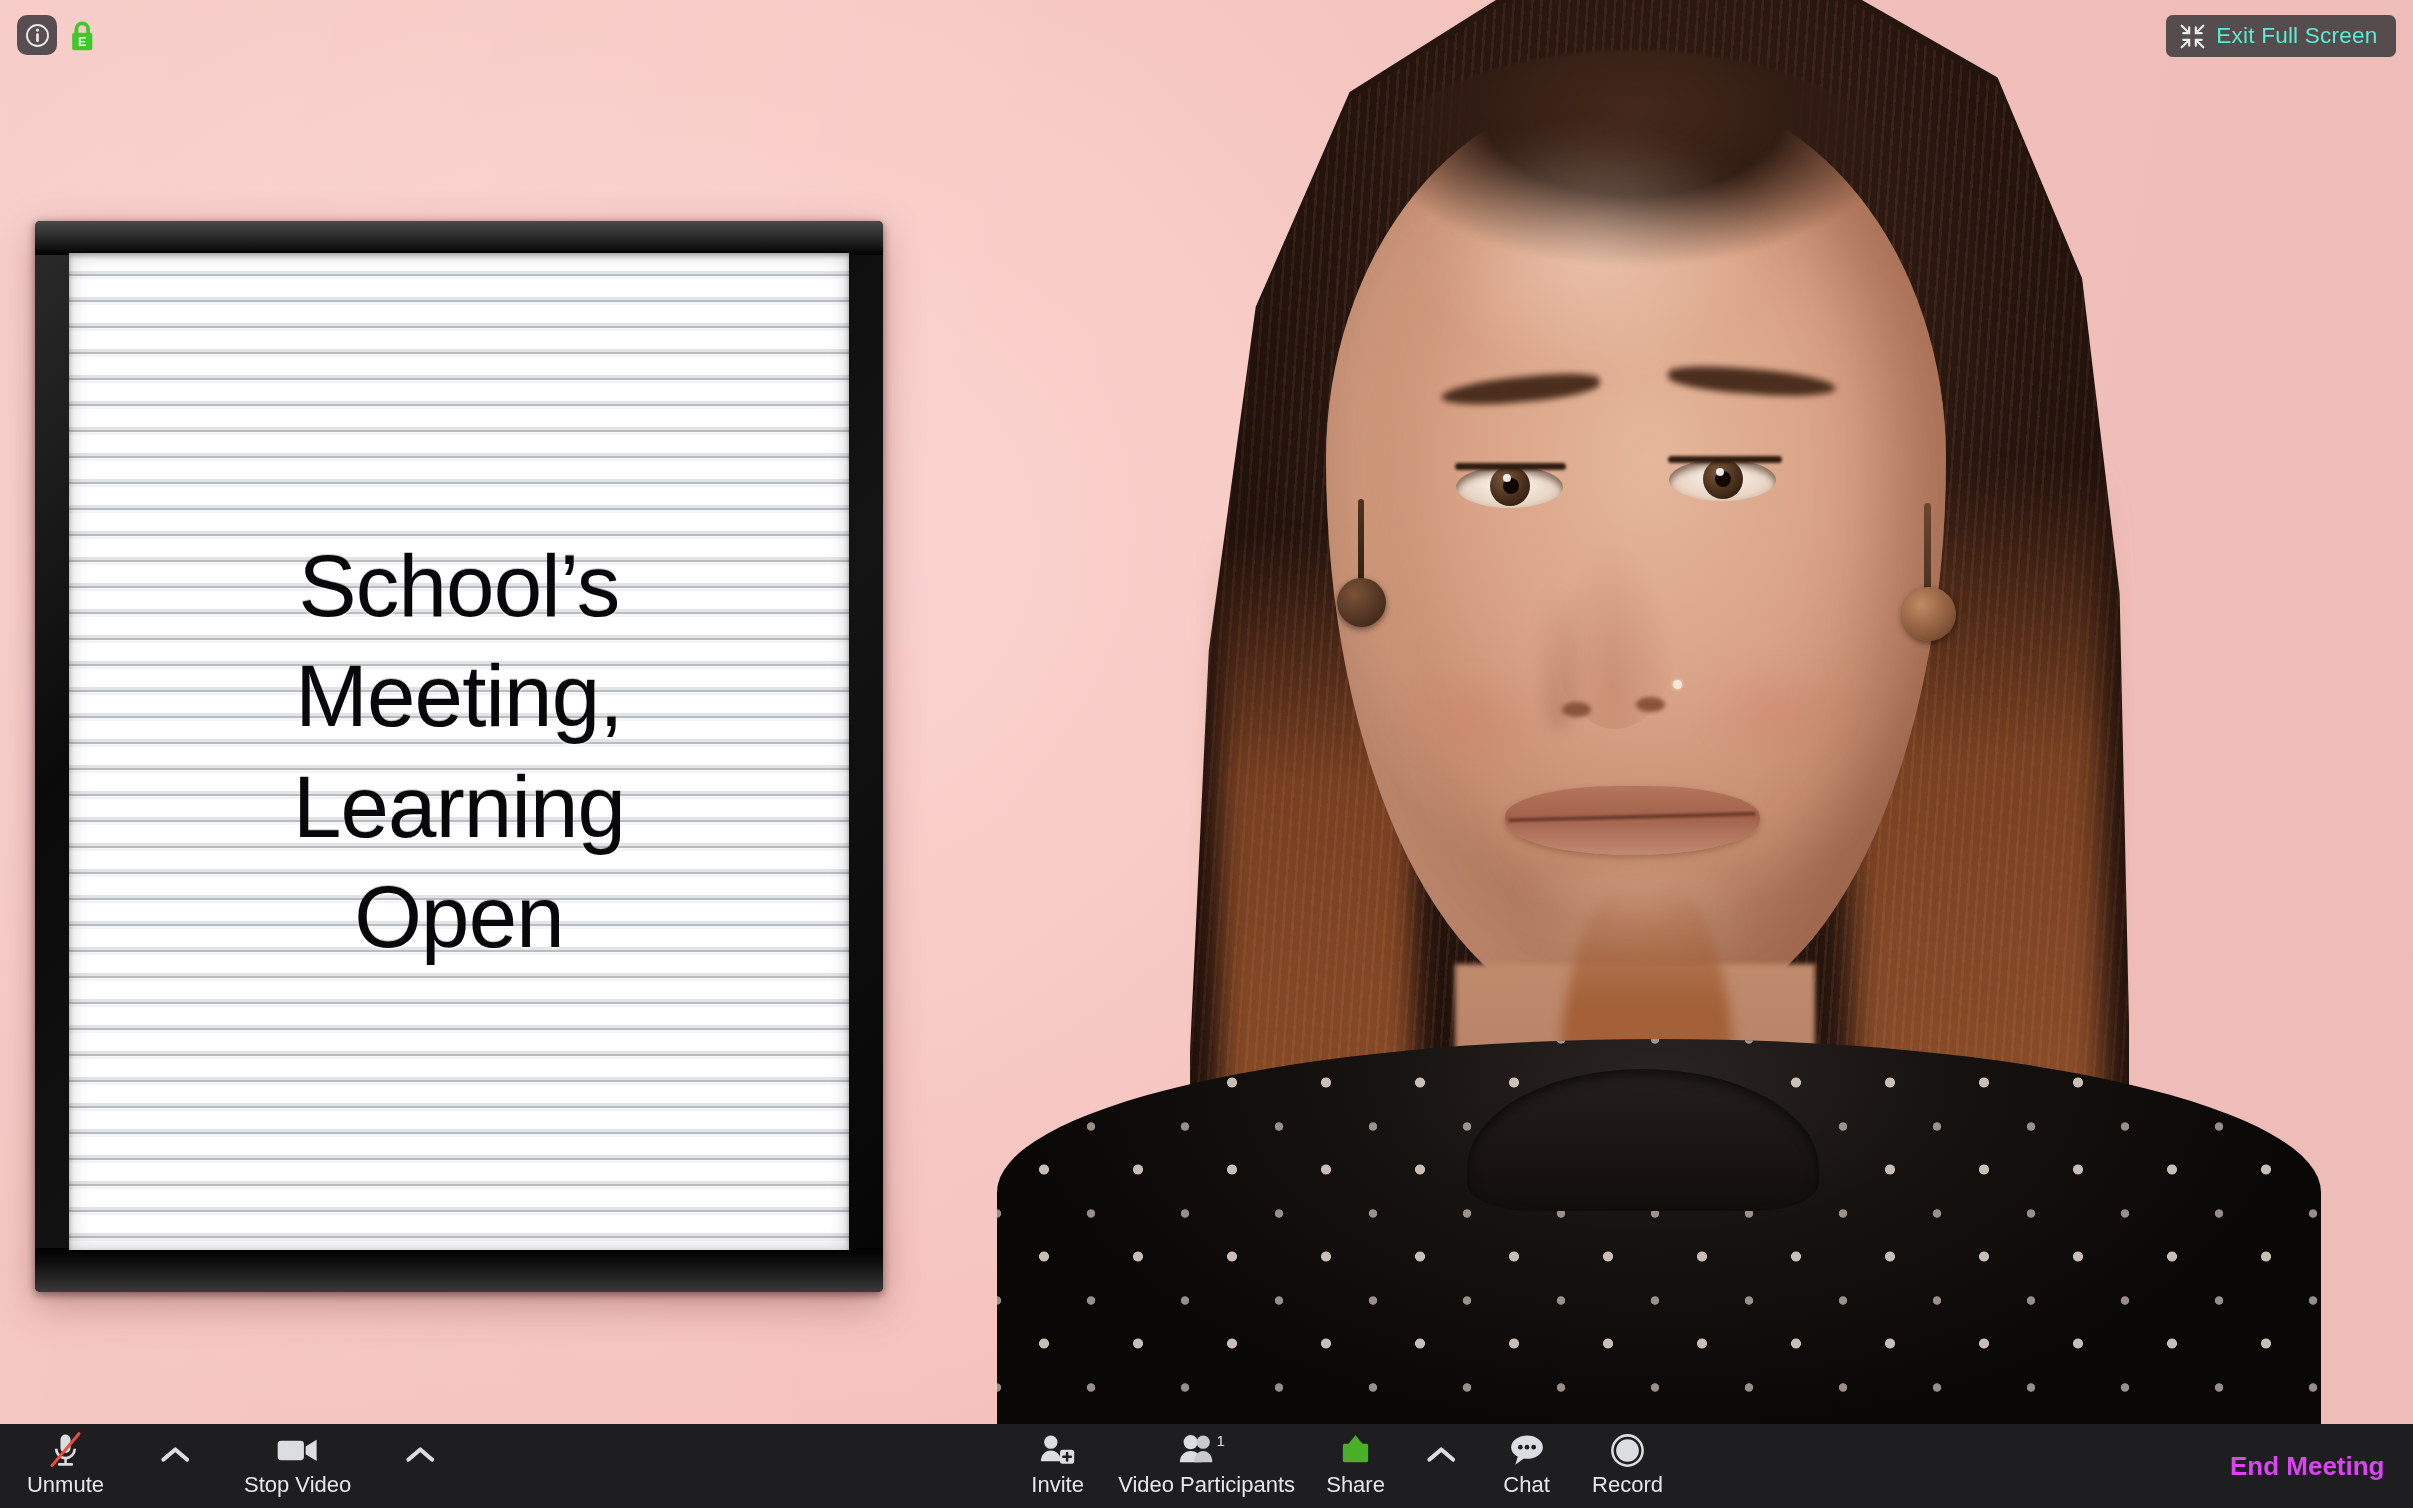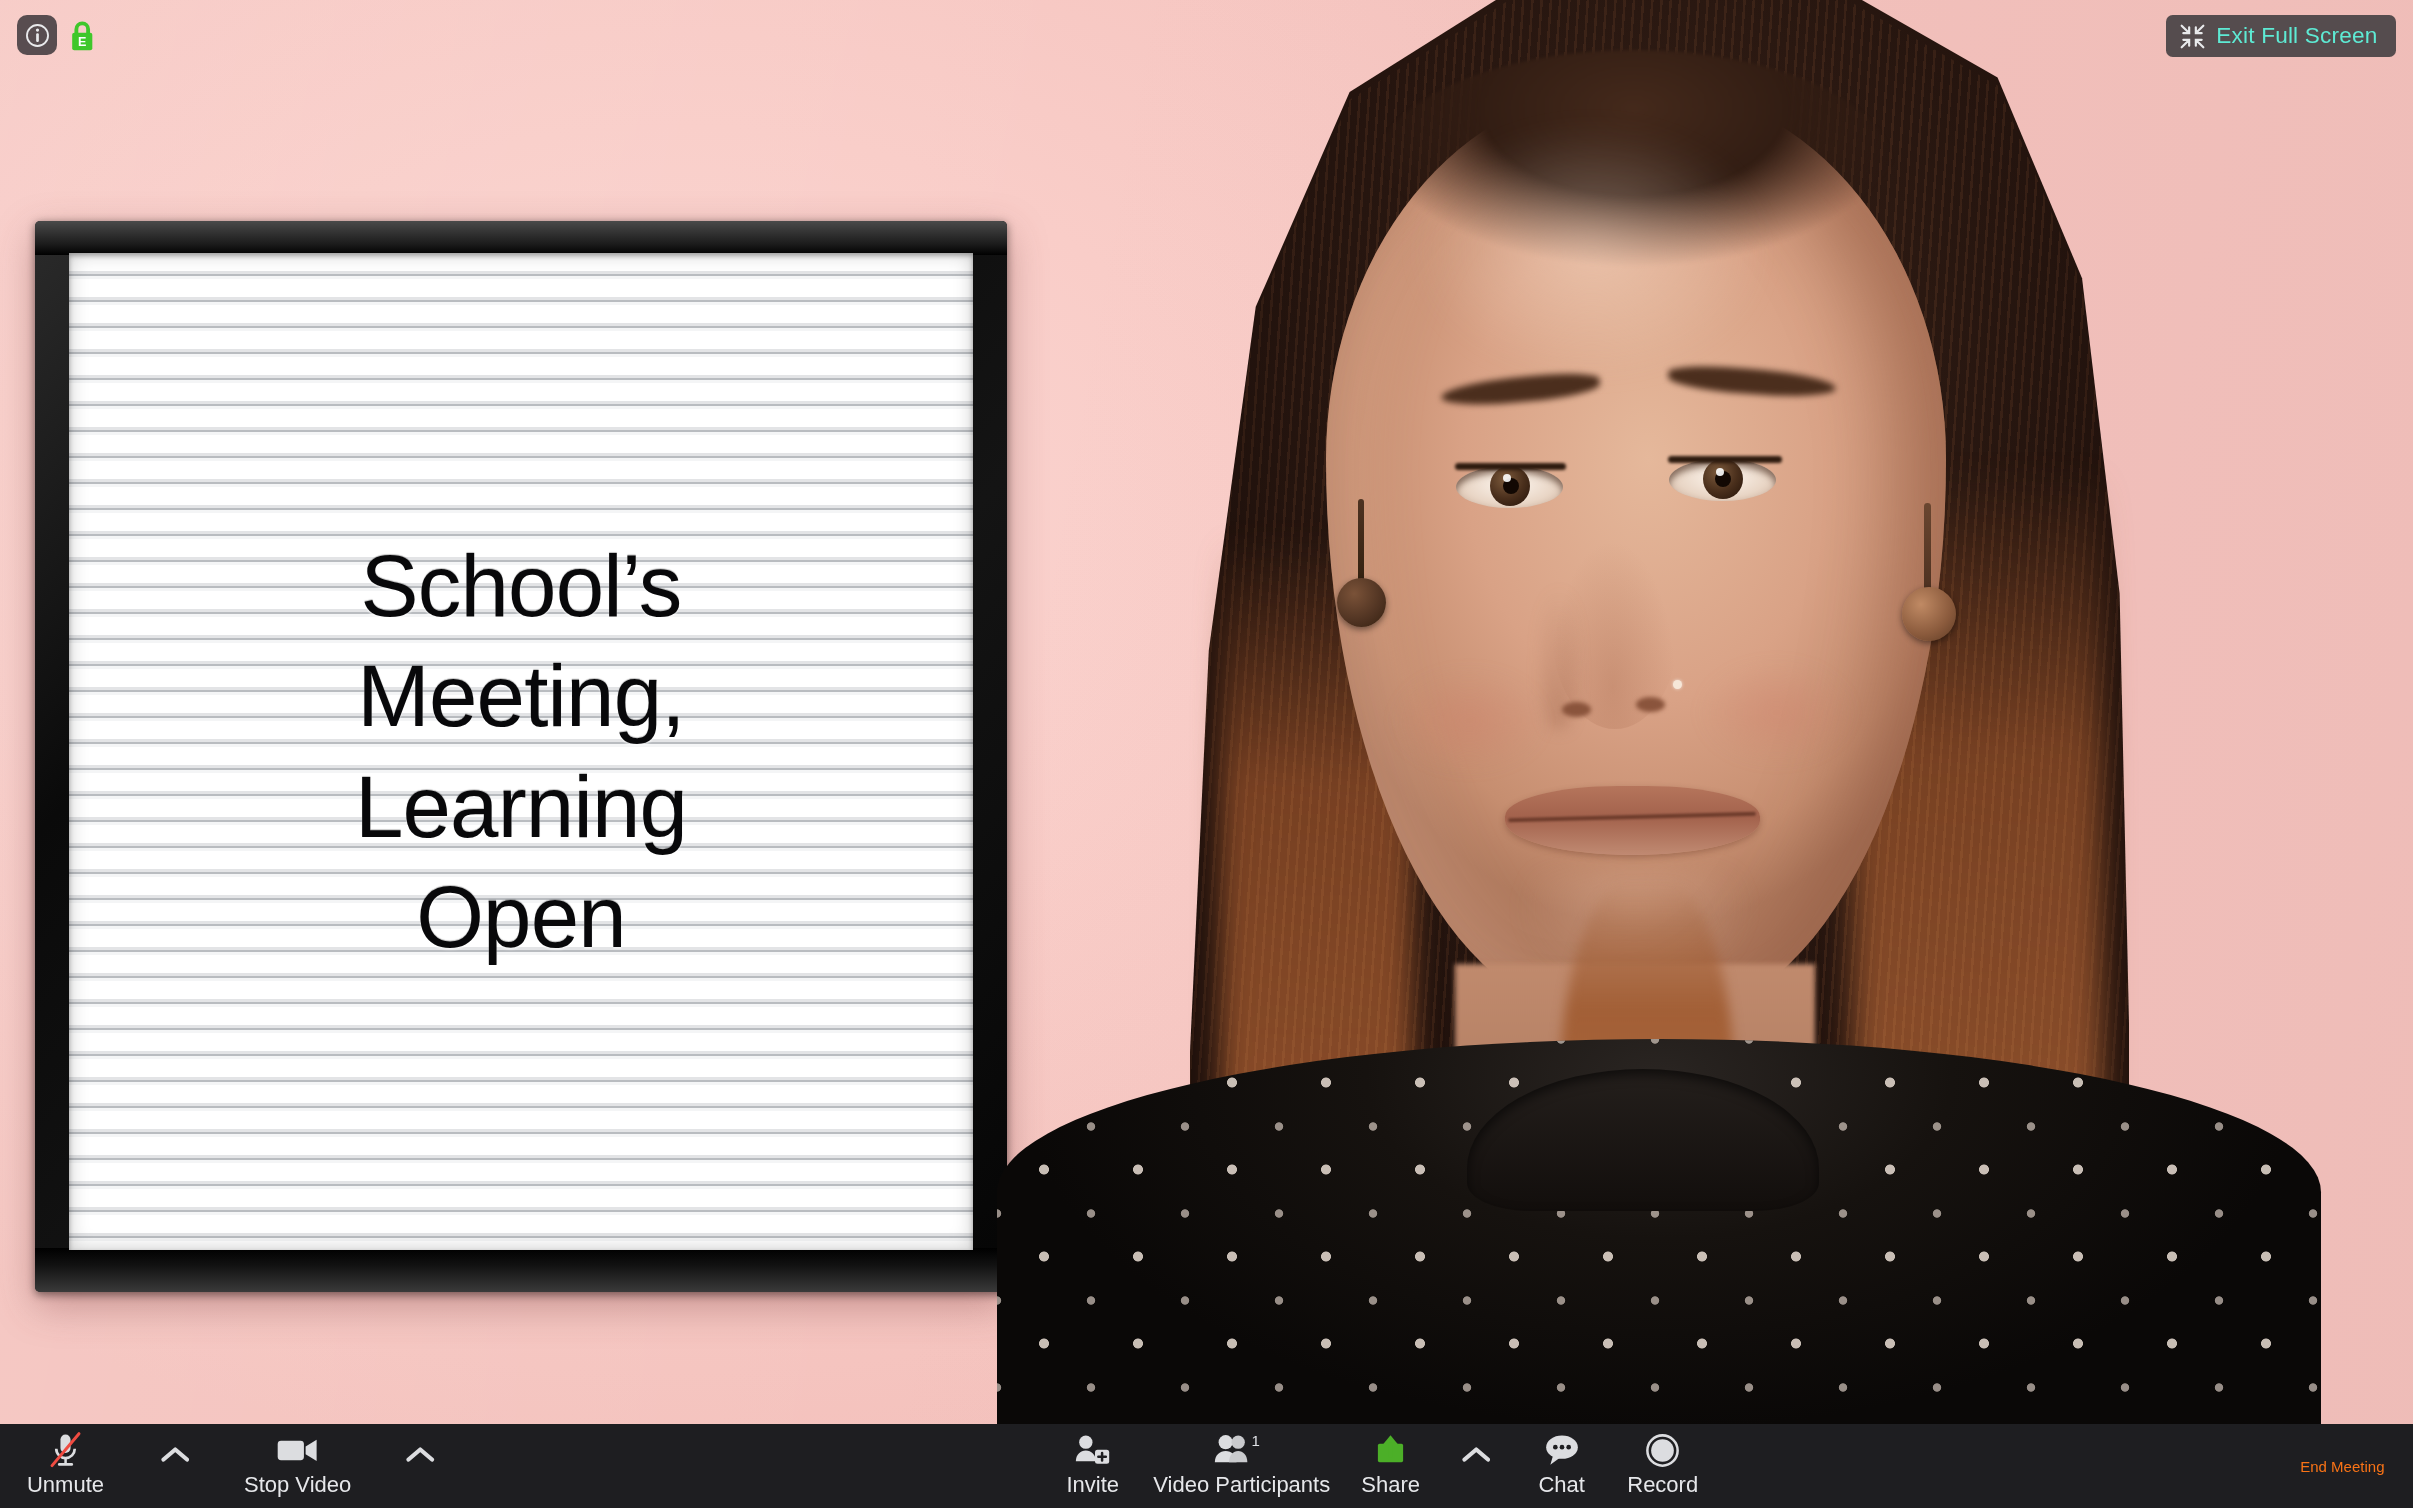--- a/index.html
+++ b/index.html
@@ -31,21 +31,21 @@
   }
   #wall::after{
     content:""; position:absolute; inset:0;
     background:linear-gradient(100deg, rgba(255,255,255,.12) 0%, rgba(255,255,255,0) 42%, rgba(190,140,138,.10) 100%);
   }
 
   
   #sign {
     position:absolute;
     left:35px; top:221px;
-    width:972px; height:1071px;
+    width:848px; height:1071px;
     border-radius:5px;
     background:linear-gradient(135deg,#2b2b2b 0%,#0a0a0a 30%,#141414 60%,#050505 100%);
     box-shadow:0 13.4px 39px rgba(120,60,60,.38), 0 2.5px 8.4px rgba(0,0,0,.5);
     padding:32px 34px 42px 34px;
   }
   #sign::before{
     content:""; position:absolute; left:0; top:0; right:0; height:34px;
     background:linear-gradient(180deg,#4a4a4a 0%,#1a1a1a 70%,#000 100%);
     border-radius:5px 5px 0 0;
   }
@@ -285,21 +285,21 @@
   .tb-item .ico { height:39px; display:flex; align-items:center; justify-content:center; }
   .tb-item .lbl {
     margin-top:2.5px;
     color:#e6e7ea; font-size:22px; line-height:25px; white-space:nowrap;
   }
   .tb-caret {
     display:flex; align-items:flex-start; justify-content:center;
     width:70px; padding-top:22px; cursor:pointer;
   }
   #end-meeting {
-    color:#f97316; font-size:15px; cursor:pointer; white-space:nowrap;
+    color:#d946ef; font-size:26px; cursor:pointer; white-space:nowrap;font-weight:bold;
   }
 </style>
 </head>
 <body>
 
 <div id="app">
 
   <div id="stage">
     <div id="wall"></div>
 

